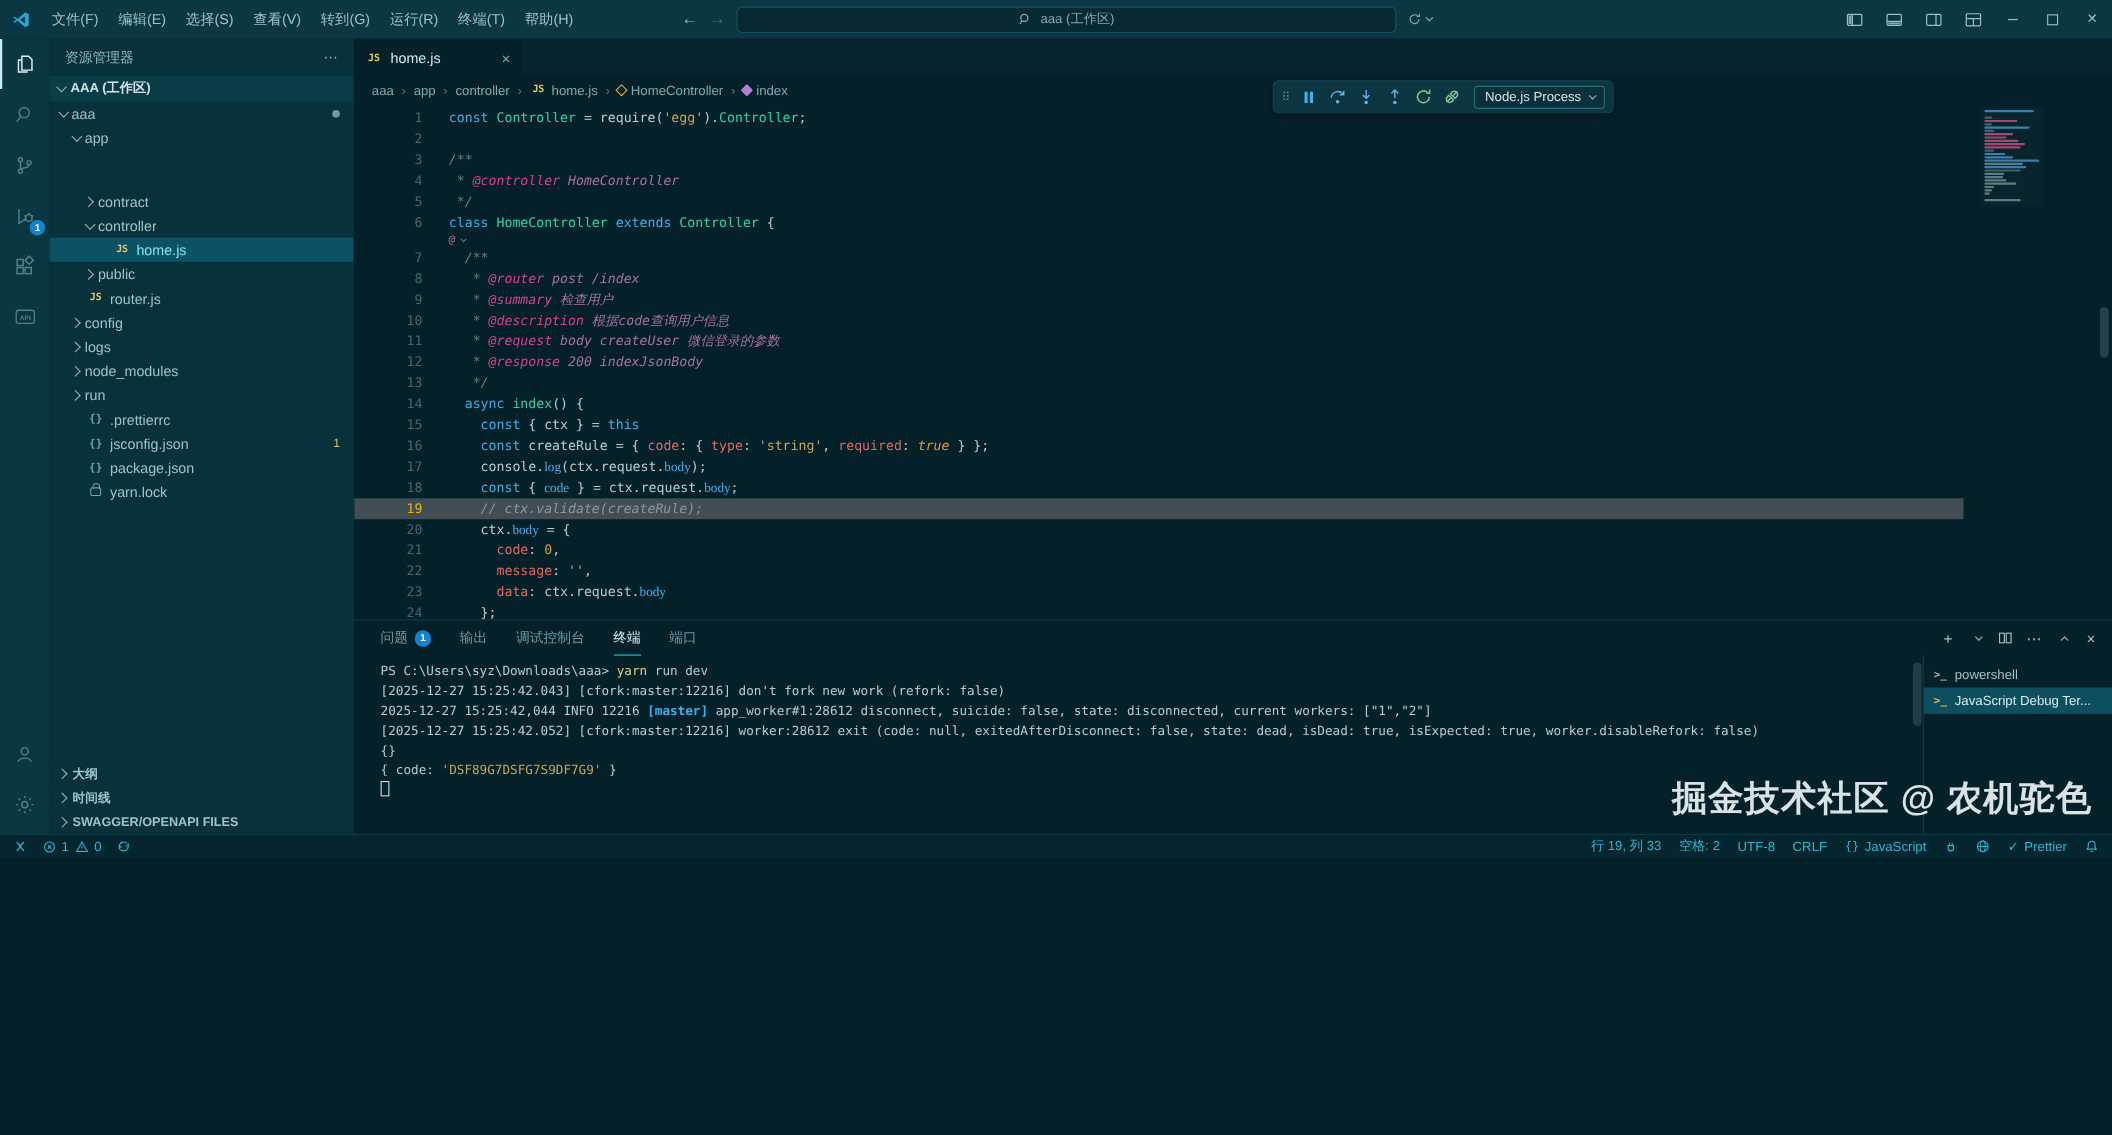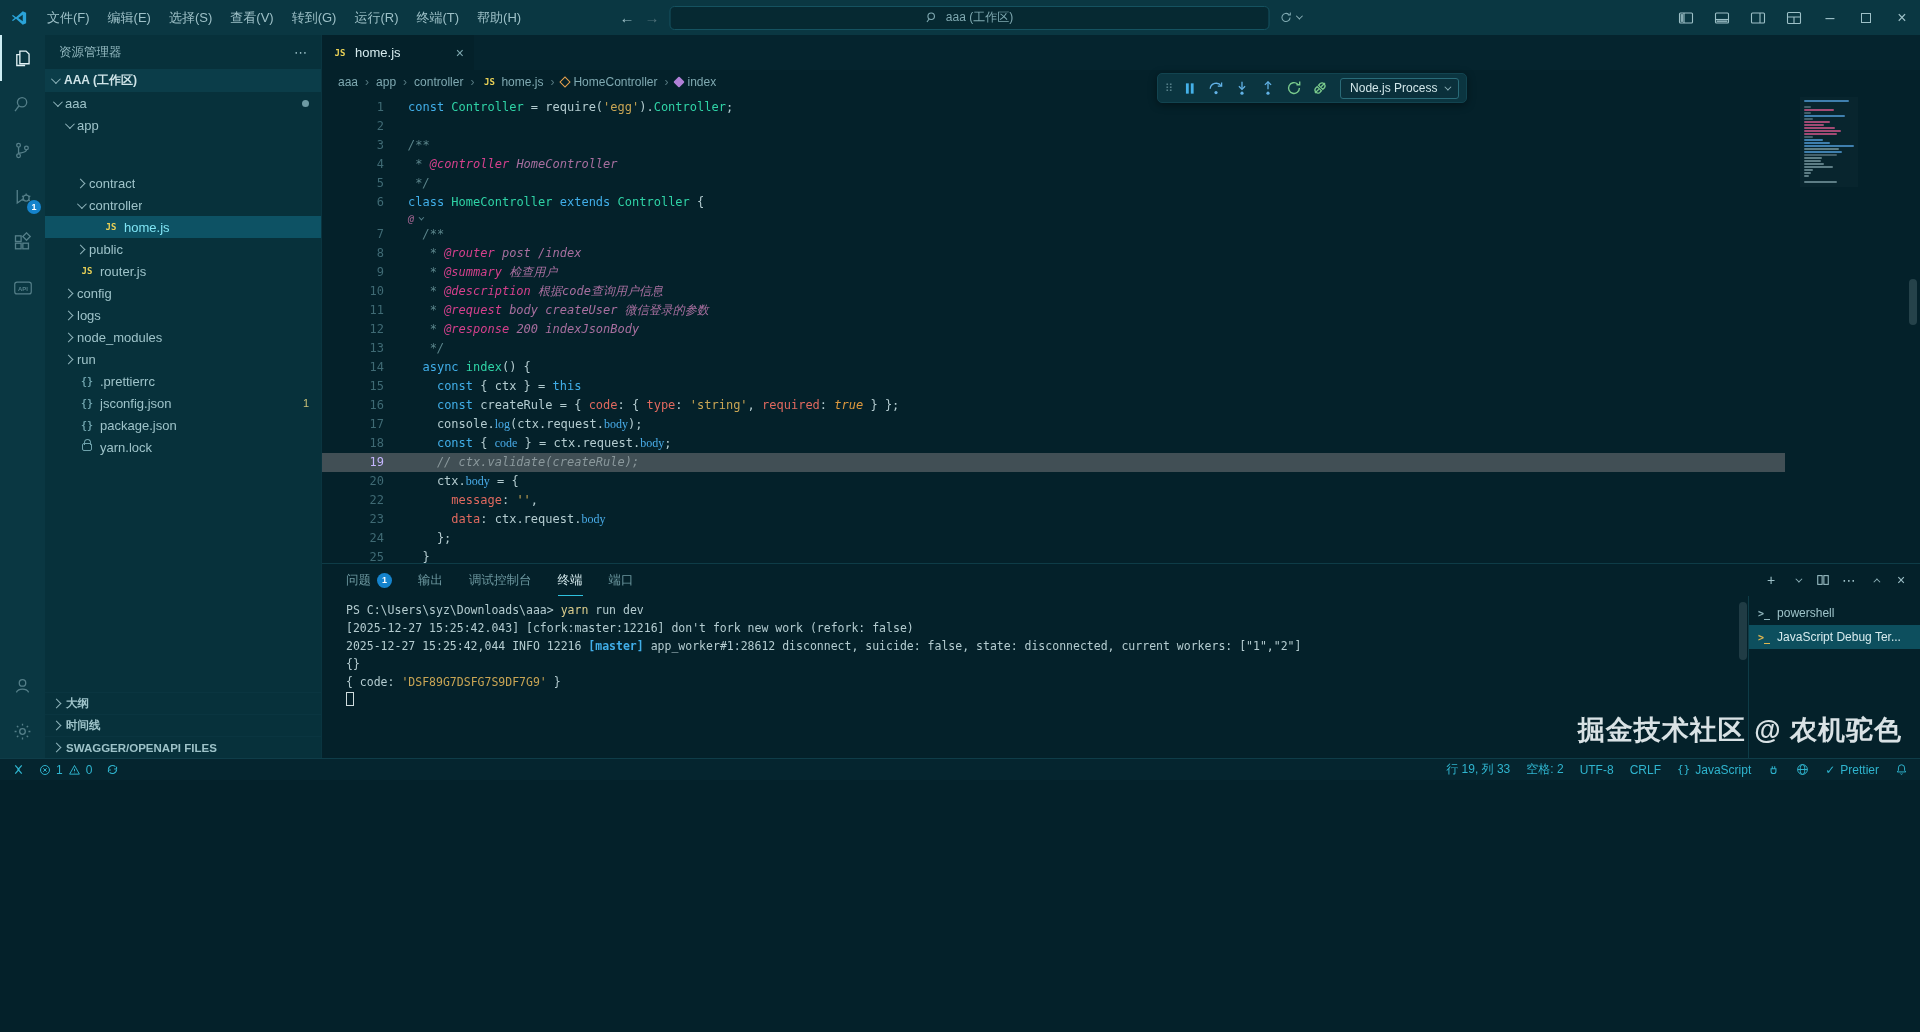--- a/index.html
+++ b/index.html
@@ -67,21 +67,21 @@
 .bc-item{display:flex;align-items:center;gap:4px;}
 .bc-sep{color:#54777f;}
 .sym-class{width:8px;height:8px;border:1.4px solid #e8a14d;transform:rotate(45deg);display:inline-block;}
 .sym-method{width:8px;height:8px;background:#b180d7;border-radius:1px;transform:rotate(45deg);display:inline-block;}
 .code-wrap{flex:1;position:relative;font-family:"DejaVu Sans Mono",monospace;font-size:12px;overflow:hidden;padding-top:4px;min-height:0;}
 #code{margin-right:135px;}
 .code-line{display:flex;height:19px;line-height:19px;white-space:pre;}
 .code-line .ln{width:62px;flex:0 0 62px;text-align:right;color:#3f6a74;font-size:12px;}
 .code-line .lc{padding-left:24px;}
 .code-line.current{background:#414f55;}
-.code-line.current .ln{color:#c4b5fd;}
+.code-line.current .ln{color:#eab308;}
 .deco-row{height:13px;display:flex;align-items:center;padding-left:86px;gap:4px;}
 .deco-glyph{font-size:10px;line-height:10px;color:#b06a9a;font-style:italic;}
 .deco-row .chev{width:4px;height:4px;border-width:1px;color:#557f89;}
 
 .tk-kw{color:#41aee8;}
 .tk-cls{color:#2fd3a6;}
 .tk-fn{color:#2fd3a6;}
 .tk-prop{color:#49ace9;font-family:Liberation Serif, serif;}
 .tk-key{color:#e0695f;}
 .tk-str{color:#c9a554;}
@@ -132,21 +132,21 @@
 .ts-label{white-space:nowrap;overflow:hidden;}
 
 
 .statusbar{height:22px;flex:0 0 22px;background:#05252f;border-top:1px solid #0f3d49;display:flex;align-items:center;
   font-size:12px;color:#2fb5cf;padding:0 12px;gap:14px;z-index:20;}
 .sb-item{display:flex;gap:5px;align-items:center;white-space:nowrap;cursor:default;}
 .sb-right{margin-left:auto;display:flex;gap:16px;align-items:center;}
 .braces{font-family:"DejaVu Sans Mono",monospace;font-size:11px;}
 
 
-.watermark{position:absolute;right:18px;bottom:32px;font-size:27px;font-weight:700;letter-spacing:1px;
+.watermark{position:absolute;right:18px;bottom:32px;font-size:32px;font-weight:700;letter-spacing:1px;
   color:rgba(233,241,243,0.93);z-index:15;}
 
 svg{display:block;}
 </style>
 </head>
 <body>
 
 <div class="window">
 
   <header class="titlebar">
@@ -432,20 +432,21 @@
             <div class="code-line"><span class="ln">11</span><span class="lc"><span class="tk-cm">   * </span><span class="tk-tag">@request</span><span class="tk-doc"> body createUser 微信登录的参数</span></span></div>
             <div class="code-line"><span class="ln">12</span><span class="lc"><span class="tk-cm">   * </span><span class="tk-tag">@response</span><span class="tk-doc"> 200 indexJsonBody</span></span></div>
             <div class="code-line"><span class="ln">13</span><span class="lc"><span class="tk-cm">   */</span></span></div>
             <div class="code-line"><span class="ln">14</span><span class="lc"><span class="tk-d">  </span><span class="tk-kw">async</span><span class="tk-d"> </span><span class="tk-fn">index</span><span class="tk-d">() {</span></span></div>
             <div class="code-line"><span class="ln">15</span><span class="lc"><span class="tk-d">    </span><span class="tk-kw">const</span><span class="tk-d"> { ctx } = </span><span class="tk-kw">this</span></span></div>
             <div class="code-line"><span class="ln">16</span><span class="lc"><span class="tk-d">    </span><span class="tk-kw">const</span><span class="tk-d"> createRule = { </span><span class="tk-key">code</span><span class="tk-d">: { </span><span class="tk-key">type</span><span class="tk-d">: </span><span class="tk-str">'string'</span><span class="tk-d">, </span><span class="tk-key">required</span><span class="tk-d">: </span><span class="tk-bool">true</span><span class="tk-d"> } };</span></span></div>
             <div class="code-line"><span class="ln">17</span><span class="lc"><span class="tk-d">    console.</span><span class="tk-prop">log</span><span class="tk-d">(ctx.request.</span><span class="tk-prop">body</span><span class="tk-d">);</span></span></div>
             <div class="code-line"><span class="ln">18</span><span class="lc"><span class="tk-d">    </span><span class="tk-kw">const</span><span class="tk-d"> { </span><span class="tk-prop">code</span><span class="tk-d"> } = ctx.request.</span><span class="tk-prop">body</span><span class="tk-d">;</span></span></div>
             <div class="code-line current"><span class="ln">19</span><span class="lc"><span class="tk-cm">    // ctx.validate(createRule);</span></span></div>
             <div class="code-line"><span class="ln">20</span><span class="lc"><span class="tk-d">    ctx.</span><span class="tk-prop">body</span><span class="tk-d"> = {</span></span></div>
+            <div class="code-line"><span class="ln">21</span><span class="lc"><span class="tk-d">      </span><span class="tk-key">code</span><span class="tk-d">: </span><span class="tk-num">0</span><span class="tk-d">,</span></span></div>
             <div class="code-line"><span class="ln">22</span><span class="lc"><span class="tk-d">      </span><span class="tk-key">message</span><span class="tk-d">: </span><span class="tk-str">''</span><span class="tk-d">,</span></span></div>
             <div class="code-line"><span class="ln">23</span><span class="lc"><span class="tk-d">      </span><span class="tk-key">data</span><span class="tk-d">: ctx.request.</span><span class="tk-prop">body</span></span></div>
             <div class="code-line"><span class="ln">24</span><span class="lc"><span class="tk-d">    };</span></span></div>
             <div class="code-line"><span class="ln">25</span><span class="lc"><span class="tk-d">  }</span></span></div>
             <div class="code-line"><span class="ln">26</span><span class="lc"><span class="tk-d">}</span></span></div>
             <div class="code-line"><span class="ln">27</span><span class="lc"></span></div>
             <div class="code-line"><span class="ln">28</span><span class="lc"><span class="tk-d">module.</span><span class="tk-prop">exports</span><span class="tk-d"> = </span><span class="tk-cls">HomeController</span><span class="tk-d">;</span></span></div>
           </div>
         <div class="minimap" id="minimap">
             <div class="mm-bar" style="width: 44.5px; background: rgb(63, 127, 174);"></div>
@@ -566,20 +567,21 @@
                 <span class="chev up sm"></span>
               </span>
             <span class="pa">×</span>
           </div>
         </div>
         <div class="panel-body">
           <div class="term" id="term">
               <div class="term-line"><span class="tk-d">PS C:\Users\syz\Downloads\aaa&gt; </span><span class="tk-cmd">yarn</span><span class="tk-d"> run dev</span></div>
               <div class="term-line"><span class="tk-d">[2025-12-27 15:25:42.043] [cfork:master:12216] don't fork new work (refork: false)</span></div>
               <div class="term-line"><span class="tk-d">2025-12-27 15:25:42,044 INFO 12216 </span><span class="tk-blue">[master]</span><span class="tk-d"> app_worker#1:28612 disconnect, suicide: false, state: disconnected, current workers: ["1","2"]</span></div>
+              <div class="term-line"><span class="tk-d">[2025-12-27 15:25:42.052] [cfork:master:12216] worker:28612 exit (code: null, exitedAfterDisconnect: false, state: dead, isDead: true, isExpected: true, worker.disableRefork: false)</span></div>
               <div class="term-line"><span class="tk-d">{}</span></div>
               <div class="term-line"><span class="tk-d">{ code: </span><span class="tk-str">'DSF89G7DSFG7S9DF7G9'</span><span class="tk-d"> }</span></div>
               <div class="term-line"><span class="cursor"></span></div>
             </div>
           <div class="term-scrollbar">
               <div class="tsb-thumb"></div>
             </div>
           <div class="term-side">
             <div id="termList">
                 <div class="ts-row">

